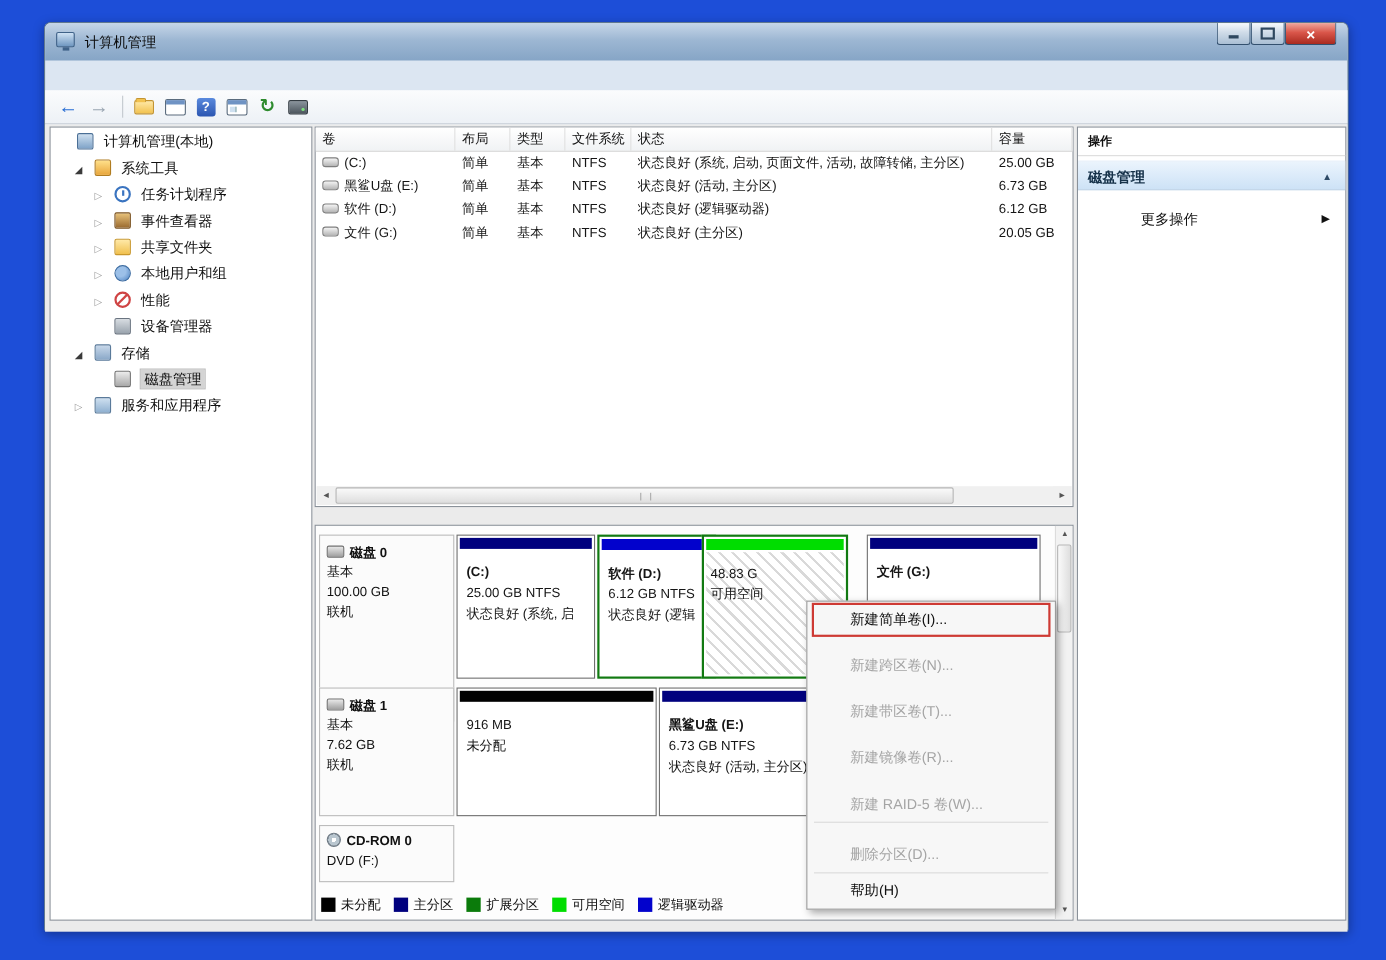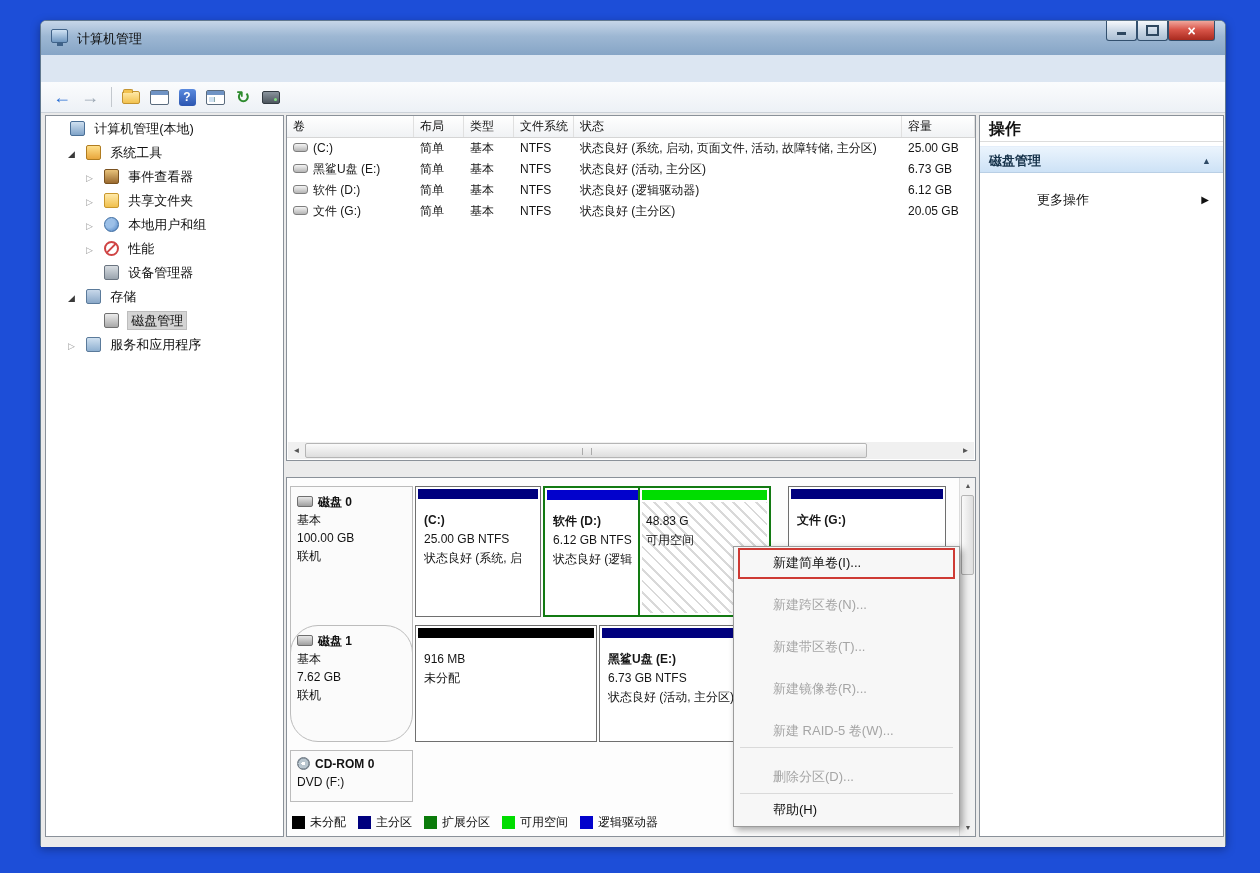--- a/index.html
+++ b/index.html
@@ -117,31 +117,31 @@
   .pt-title { font-weight:bold; }
   .hatchbg { position:absolute; left:2px; right:2px; top:14px; bottom:2px;
              background:repeating-linear-gradient(45deg,#ffffff 0 6px,#d9d9d9 6px 8px); }
   .p-free .ptxt { left:6px; }
 
   .d0-label{top:8px;height:170px;}
   .p-c   {left:128px;top:8px;width:126px;height:131px;}
   .p-d   {left:256px;top:8px;width:108px;height:131px;}
   .p-free{left:351px;top:8px;width:133px;height:131px;}
   .p-g   {left:501px;top:8px;width:158px;height:131px;}
-  .d1-label{top:147px;height:117px;border-radius:28px;}
+  .d1-label{top:147px;height:117px;}
   .p-un  {left:128px;top:147px;width:182px;height:117px;}
   .p-e   {left:312px;top:147px;width:347px;height:117px;}
   .d2-label{top:272px;height:52px;padding-top:4px;}
 
   .legend { position:absolute; left:5px; top:334px; height:20px; display:flex; align-items:center; font-size:12px; color:#111; }
   .lg-sw { width:13px; height:13px; margin-right:5px; }
   .lg-item { display:flex; align-items:center; margin-right:12px; white-space:nowrap; }
 
   
-  .ap-header { height:26px; line-height:26px; padding-left:9px; font-size:16px; font-weight:bold; color:#111;
+  .ap-header { height:26px; line-height:26px; padding-left:9px; font-size:11px; font-weight:bold; color:#111;
                border-bottom:1px solid #dcdcdc; }
   .ap-section { position:relative; margin-top:4px; height:27px; line-height:27px; padding-left:9px; font-size:13px; font-weight:bold;
                 color:#16324a; background:linear-gradient(#ebf4fd,#cde2f6); border-top:1px solid #e4eefa; border-bottom:1px solid #b9cfe5; }
   .ap-collapse { position:absolute; right:12px; top:1px; font-size:9px; color:#2e4a66; }
   .ap-more { position:relative; height:26px; line-height:26px; font-size:13px; color:#111; margin-top:14px; }
   .ap-more .txt { margin-left:57px; }
   .ap-arrow { position:absolute; right:14px; top:0; font-size:10px; color:#111; }
 
   
   .ctx-menu { position:absolute; left:692px; top:525px; width:227px; background:#f7f7f7;
@@ -203,20 +203,25 @@
       <div class="tree-panel">
         <div class="trow lv0">
           <span class="exp"></span>
           <span class="ic ic-computer"></span>
           <span class="tlabel">计算机管理(本地)</span>
         </div>
         <div class="trow lv1">
           <span class="exp">◢</span>
           <span class="ic ic-tools"></span>
           <span class="tlabel">系统工具</span>
+        </div>
+        <div class="trow lv2">
+          <span class="exp closed">▷</span>
+          <span class="ic ic-clock"></span>
+          <span class="tlabel">任务计划程序</span>
         </div>
         <div class="trow lv2">
           <span class="exp closed">▷</span>
           <span class="ic ic-event"></span>
           <span class="tlabel">事件查看器</span>
         </div>
         <div class="trow lv2">
           <span class="exp closed">▷</span>
           <span class="ic ic-sharefld"></span>
           <span class="tlabel">共享文件夹</span>

